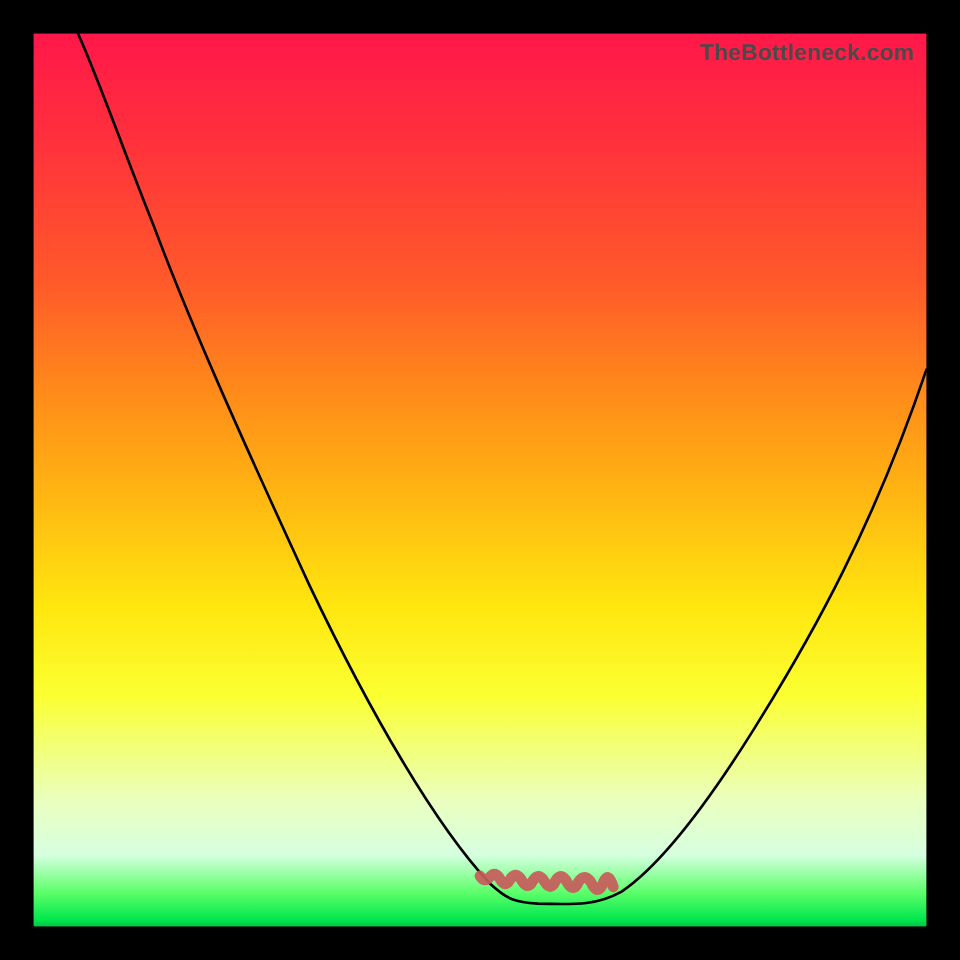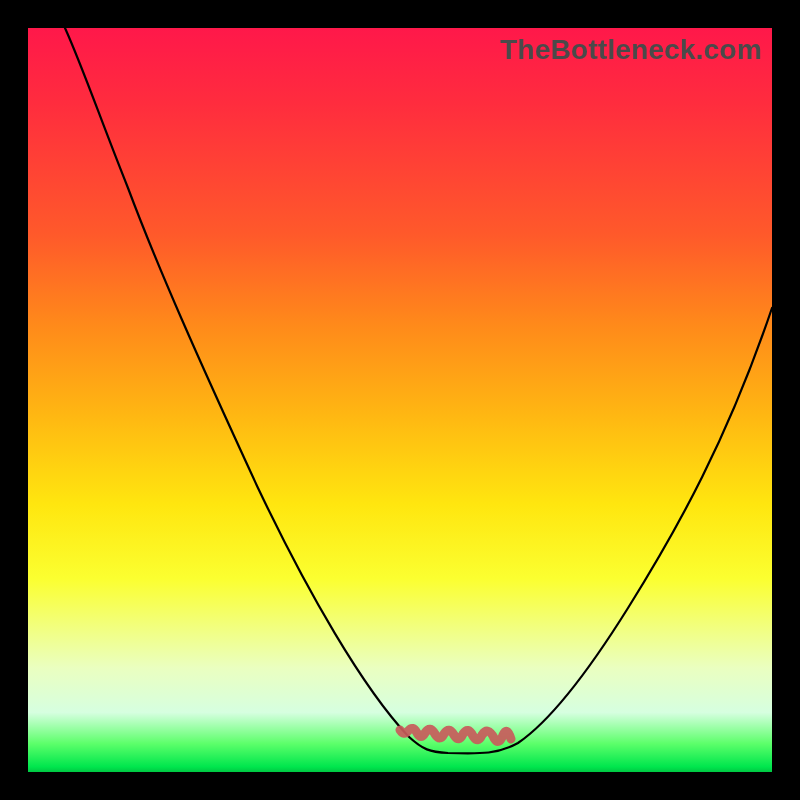--- a/index.html
+++ b/index.html
@@ -37,21 +37,21 @@
       #5cff6a 96.2%,
       #00e64d 99.3%,
       #00c843 100%
     );
   }
   .watermark {
     position: absolute;
     top: 6px;
     right: 10px;
     color: #4a4a4a;
-    font-size: 28px;
+    font-size: 19px;
     font-weight: 600;
     letter-spacing: 0.2px;
     user-select: none;
   }
   svg.curves {
     position: absolute;
     left: 0;
     top: 0;
     width: 744px;
     height: 744px;

